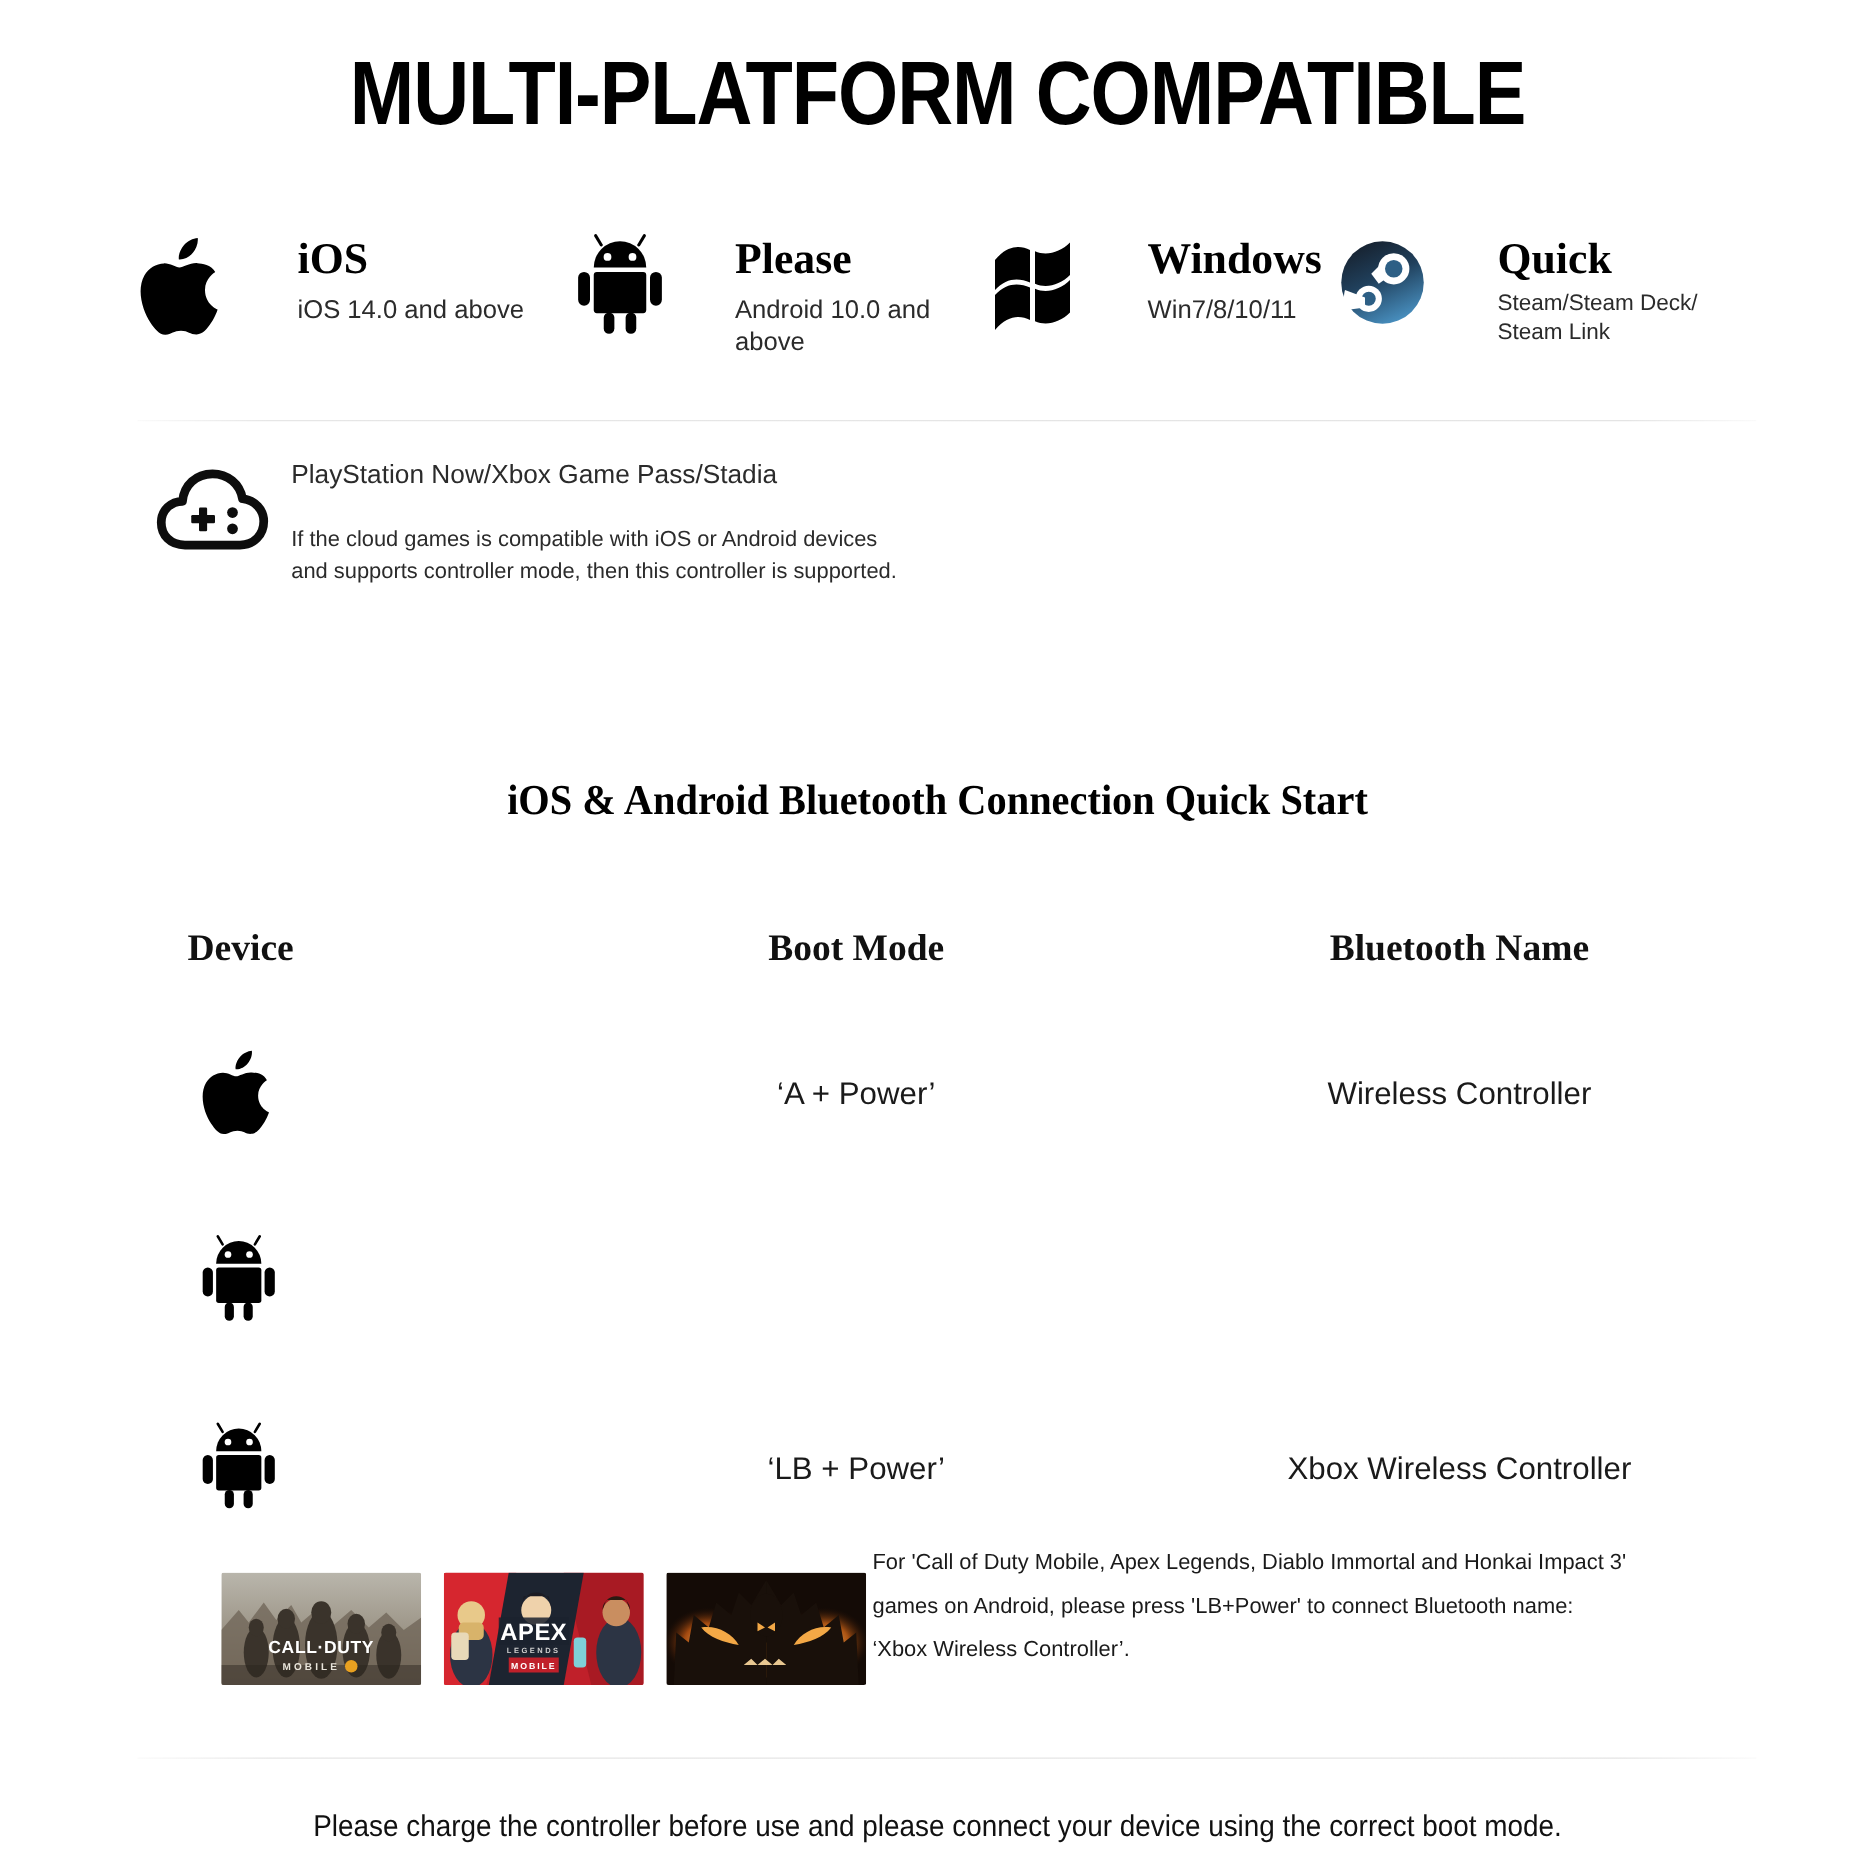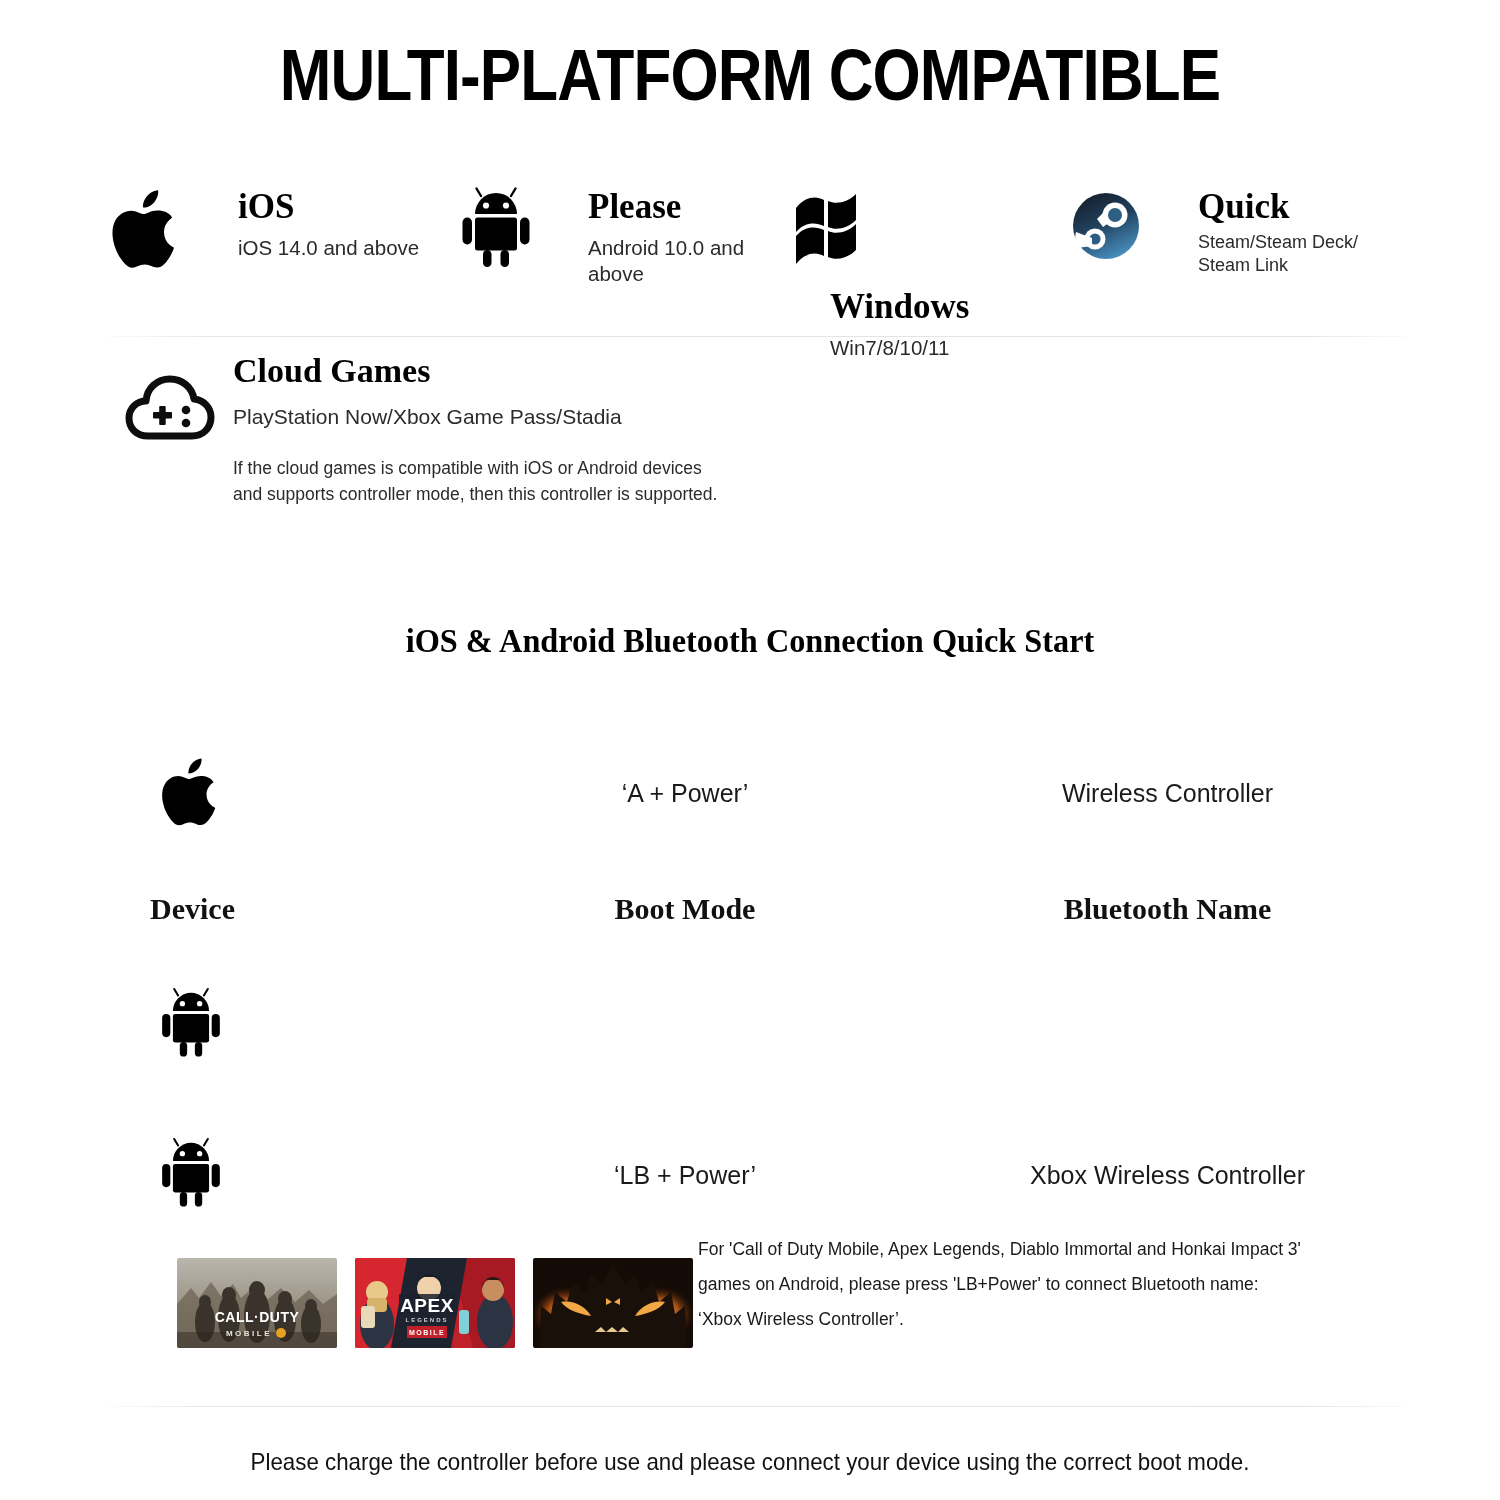--- a/index.html
+++ b/index.html
@@ -29,21 +29,21 @@
   .platform-row {
     position: absolute; top: 186px; left: 110px;
     width: 1300px; height: 110px;
     display: flex;
   }
   .platform {
     display: flex; align-items: flex-start; gap: 16px;
   }
   .p-ios     { width: 350px; }
   .p-android { width: 330px; }
-  .p-windows { width: 280px; flex-direction: column; }
+  .p-windows { width: 280px; }
   .p-steam   { width: 300px; }
 
   .plat-icon { flex: 0 0 auto; width: 72px; height: 84px; position: relative; }
   .plat-text { padding-top: 2px; margin-left: 40px; }
   .plat-name {
     font-family: "Liberation Serif", serif;
     font-weight: 700;
     font-size: 35px;
     color: #000;
     line-height: 1.08;
@@ -229,48 +229,47 @@
         <path d="M24 68 C12 68, 5 60, 5 50 C5 40, 13 33, 22 33 C23 20, 33 11, 46 11 C58 11, 68 19, 70 31 C80 32, 87 40, 87 49 C87 60, 79 68, 68 68 Z" fill="#ffffff" stroke="#0d0d0d" stroke-width="7" stroke-linejoin="round"></path>
         <g fill="#0d0d0d">
           <rect x="29" y="44" width="19" height="6.5" rx="1"></rect>
           <rect x="35.2" y="38" width="6.5" height="19" rx="1"></rect>
           <circle cx="62" cy="42" r="4.3"></circle>
           <circle cx="62" cy="55" r="4.3"></circle>
         </g>
       </svg>
     </div>
     <div class="cloud-text">
-      <div class="cloud-title">Cloud Games</div>
       <div class="cloud-sub">PlayStation Now/Xbox Game Pass/Stadia</div>
       <div class="cloud-note">If the cloud games is compatible with iOS or Android devices
 and supports controller mode, then this controller is supported.</div>
     </div>
   </div>
 
   <div class="table-title">iOS &amp; Android Bluetooth Connection Quick Start</div>
 
   <div class="tbl">
+
+    <div class="trow th-row">
+      <div class="c-device"><span class="th">Device</span></div>
+      <div class="c-boot"><span class="th">Boot Mode</span></div>
+      <div class="c-bt"><span class="th">Bluetooth Name</span></div>
+    </div>
 
     <div class="trow body-row">
       <div class="dev-icon-cell">
         <span>
           <svg width="62" height="74" viewBox="0 0 72 84">
             <path fill="#000" d="M44.3 4.2c2.6-3.2 4.4-7.5 3.9-11.9 0 0 0 0 0 0-3.8.2-8.4 2.6-11.1 5.8-2.4 2.8-4.6 7.3-4 11.5 4.3.3 8.6-2.2 11.2-5.4z" transform="translate(0,12)"></path>
             <path fill="#000" d="M48 24.5c-6.2-.4-11.5 3.5-14.4 3.5-3 0-7.5-3.4-12.4-3.3-6.4.1-12.3 3.7-15.6 9.4-6.6 11.5-1.7 28.6 4.8 38 3.2 4.6 7 9.8 12 9.6 4.8-.2 6.6-3.1 12.4-3.1 5.8 0 7.4 3.1 12.5 3 5.2-.1 8.4-4.7 11.6-9.3 3.6-5.3 5.1-10.4 5.2-10.7-.1-.1-10-3.9-10.1-15.4-.1-9.6 7.8-14.2 8.2-14.5C58.8 25.4 51.8 24.7 48 24.5z"></path>
           </svg>
         </span>
       </div>
       <div class="c-boot"><span class="td">‘A + Power’</span></div>
       <div class="c-bt"><span class="td">Wireless Controller</span></div>
-    </div>
-
-    <div class="trow th-row">
-      <div class="c-device"><span class="th">Device</span></div>
-      <div class="c-boot"><span class="th">Boot Mode</span></div>
-      <div class="c-bt"><span class="th">Bluetooth Name</span></div>
     </div>
 
     <div class="trow body-row">
       <div class="dev-icon-cell">
         <span>
           <svg width="62" height="74" viewBox="0 0 72 84">
             <g fill="#000">
               <path d="M21 10 L16.5 2.5" stroke="#000" stroke-width="2.4" stroke-linecap="round" fill="none"></path>
               <path d="M51 10 L55.5 2.5" stroke="#000" stroke-width="2.4" stroke-linecap="round" fill="none"></path>
               <path d="M15 28 a21 21 0 0 1 42 0 z"></path>

